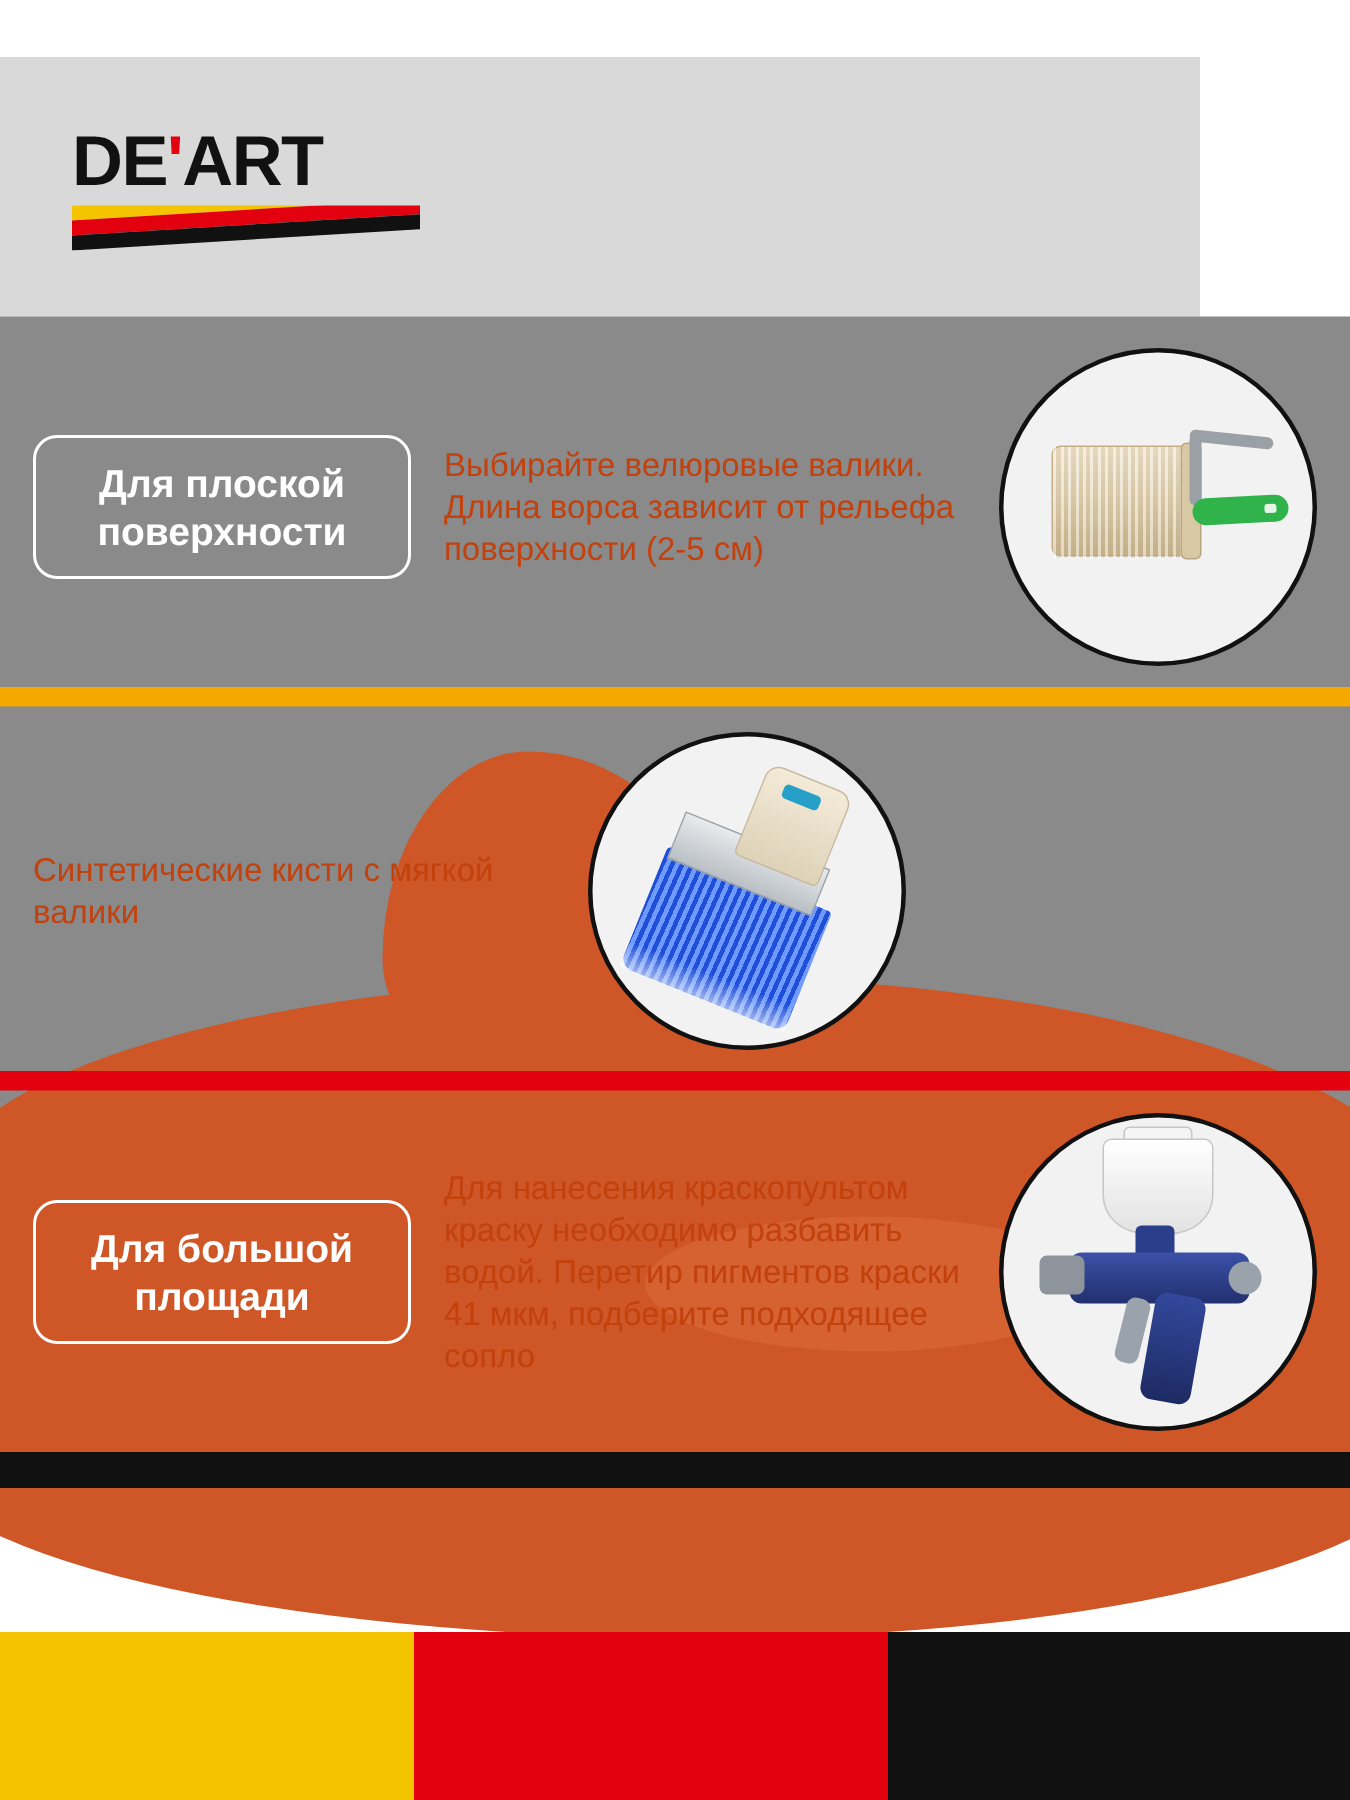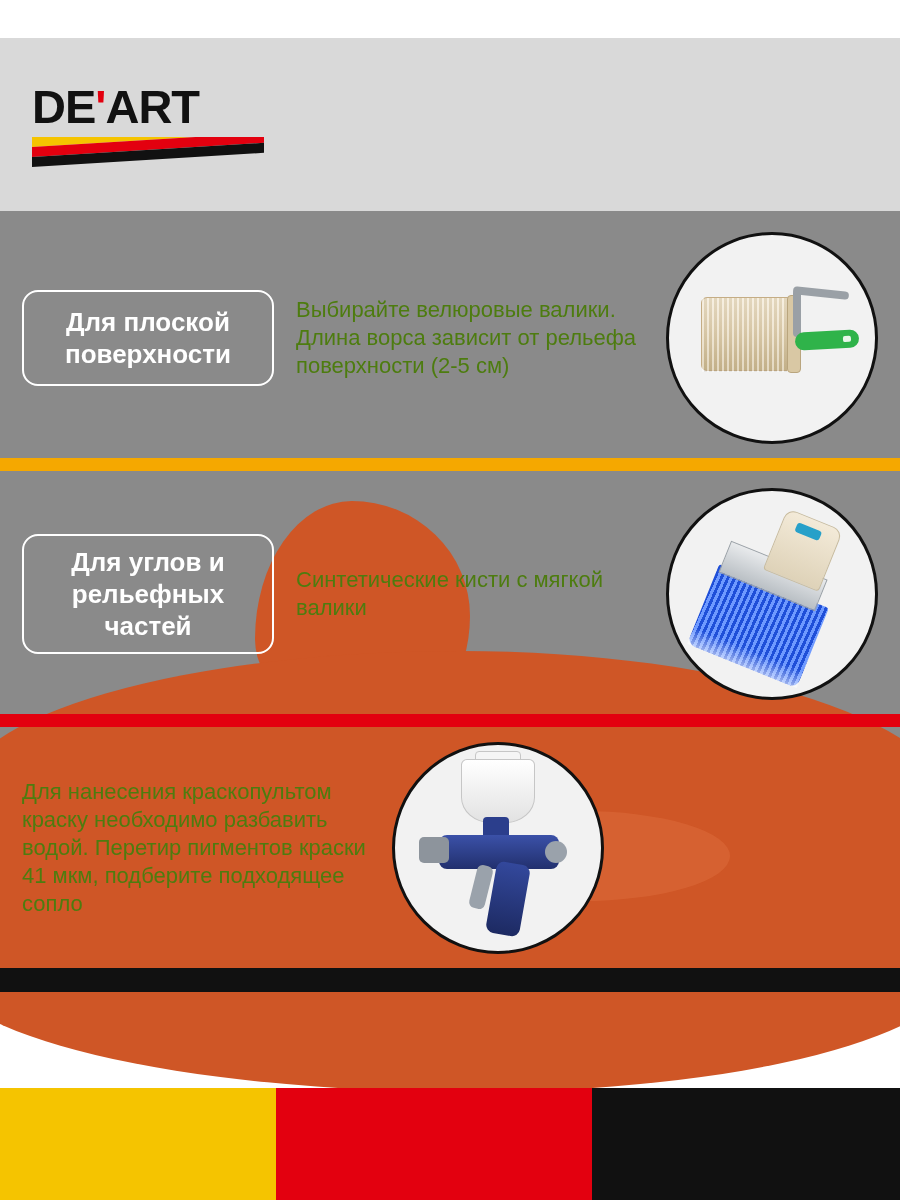--- a/index.html
+++ b/index.html
@@ -18,25 +18,25 @@
   
   .top-white {
     position: absolute; top: 0; left: 0;
     width: 900px; height: 38px;
     background: #ffffff;
   }
 
   
   .header {
     position: absolute; top: 38px; left: 0;
-    width: 900px; height: 173px;
+    width: 800px; height: 173px;
     background: #d9d9d9;
     display: flex;
     align-items: center;
-    padding-left: 32px;
+    padding-left: 48px;
   }
   .logo {
     position: relative;
     width: 232px; height: 88px;
     flex: 0 0 auto;
     margin-right: 22px;
   }
   .logo-text {
     font-size: 47px;
     font-weight: bold;
@@ -169,21 +169,21 @@
     text-align: center;
     padding: 10px 12px;
     background: transparent;
   }
   .pill.tall { min-height: 118px; }
 
   .desc {
     flex: 1 1 auto;
     margin-left: 22px;
     margin-right: 10px;
-    color: #4d7c0f;
+    color: #c2410c;
     font-size: 22px;
     line-height: 28px;
     max-width: 360px;
   }
 
   .photo {
     flex: 0 0 auto;
     width: 212px; height: 212px;
     border-radius: 50%;
     background: #f2f2f2;
@@ -383,30 +383,30 @@
     <div class="photo">
       <div class="roller-body"></div>
       <div class="roller-cap"></div>
       <div class="roller-rod2"></div>
       <div class="roller-rod"></div>
       <div class="roller-handle"></div>
     </div>
   </div>
 
   <div class="row row-2">
-    <div class="pill tall">Для углов и рельефных частей</div>
     <div class="desc">Синтетические кисти с мягкой валики</div>
     <div class="photo">
       <div class="brush-bristles"></div>
       <div class="brush-ferrule"></div>
       <div class="brush-handle"></div>
     </div>
   </div>
 
   <div class="row row-3">
+    <div class="pill">Для большой площади</div>
     <div class="desc">Для нанесения краскопультом краску необходимо разбавить водой. Перетир пигментов краски 41 мкм, подберите подходящее сопло</div>
     <div class="photo">
       <div class="gun-cuplid"></div>
       <div class="gun-cup"></div>
       <div class="gun-neck"></div>
       <div class="gun-body"></div>
       <div class="gun-nozzle"></div>
       <div class="gun-trigger"></div>
       <div class="gun-grip"></div>
       <div class="gun-knob"></div>

